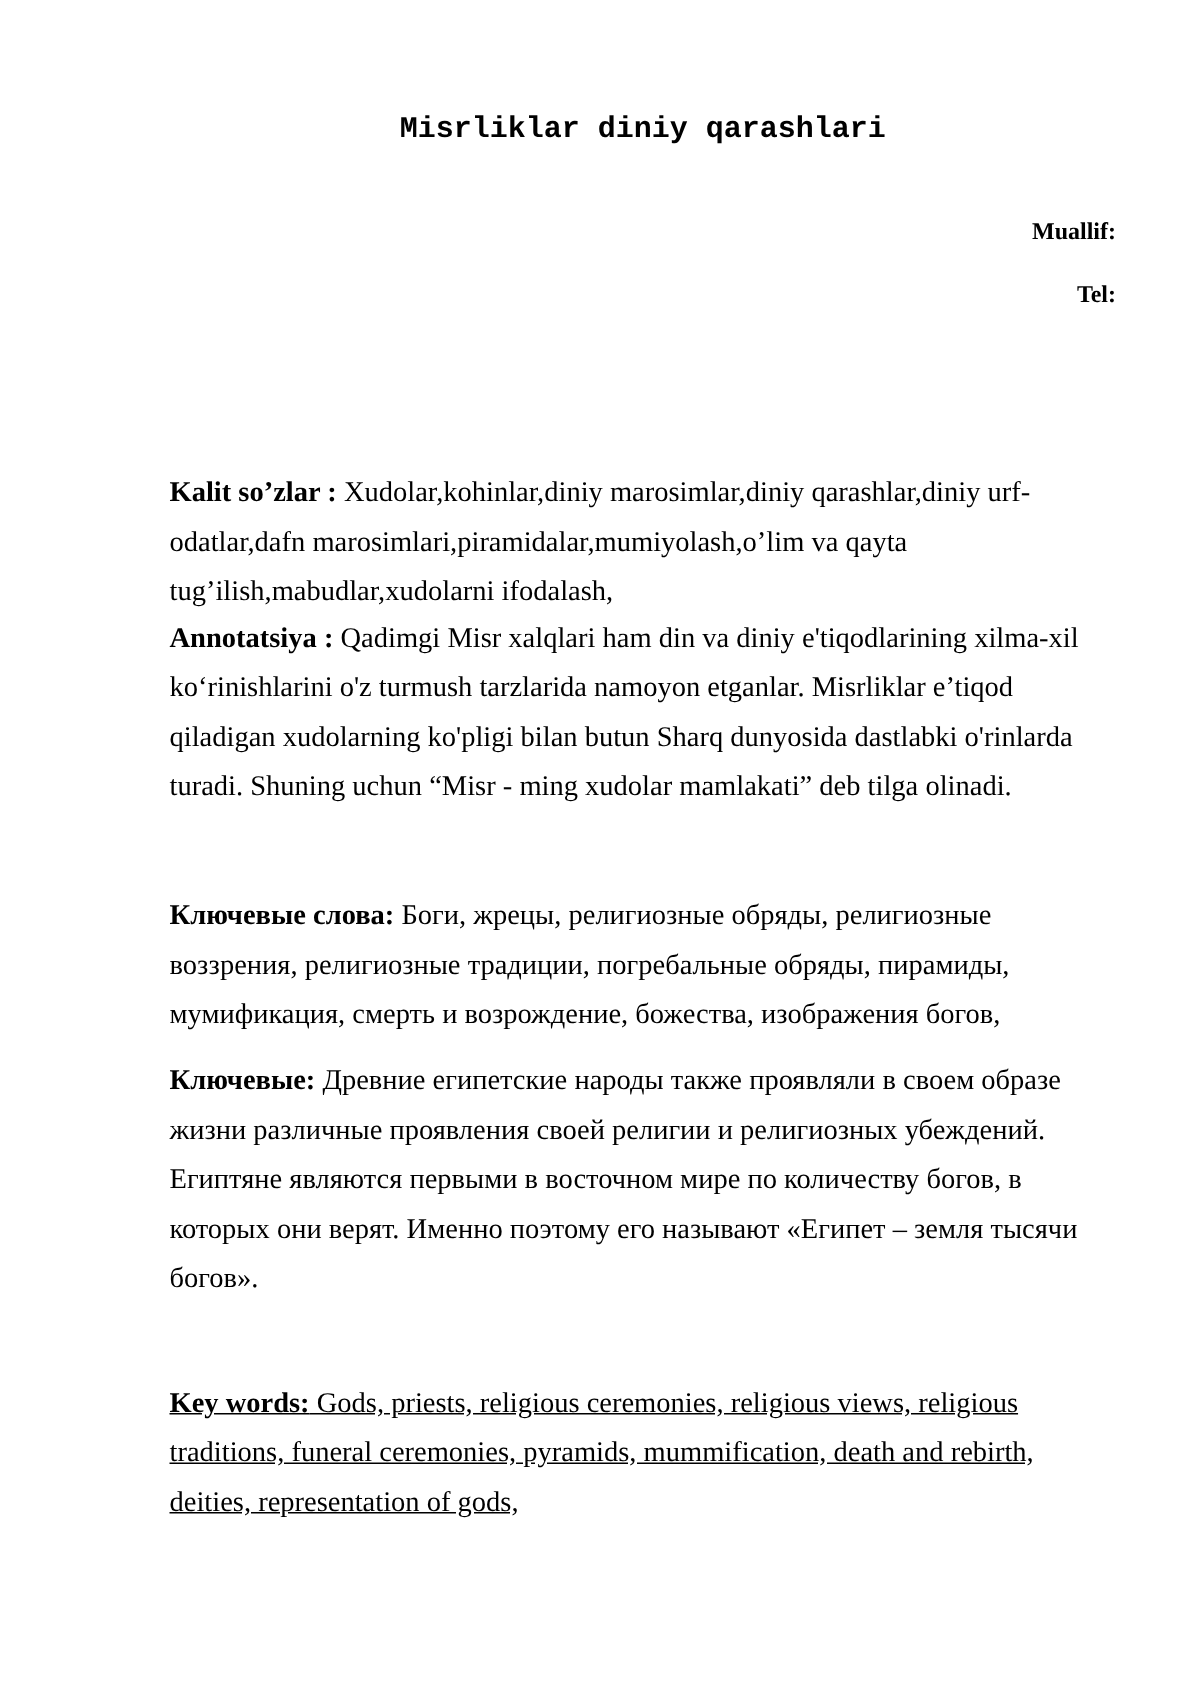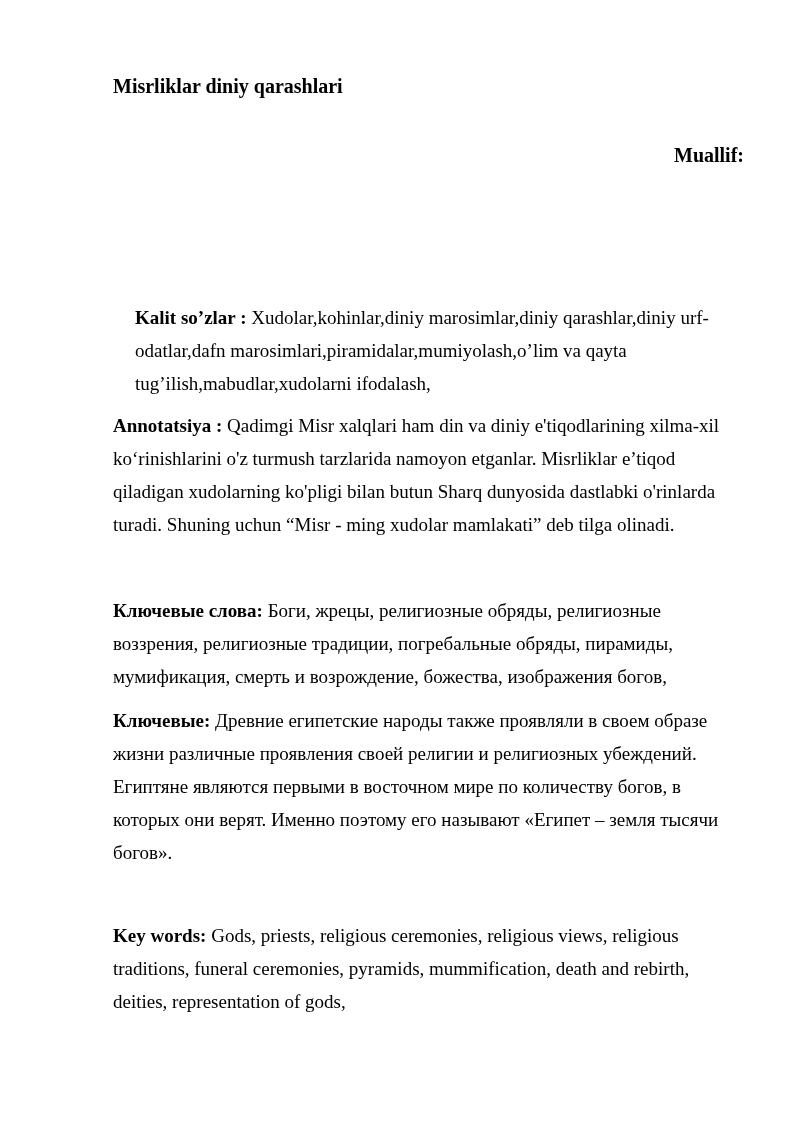--- a/index.html
+++ b/index.html
@@ -14,64 +14,66 @@
     background: #ffffff;
     font-family: "Liberation Serif", serif;
     color: #000000;
     overflow: hidden;
   }
   .doc-title {
     position: absolute;
     top: 70px;
     left: 113px;
     width: 631px;
-    text-align: left;
+    text-align: center;
     font-weight: 700;
     font-size: 20px;
     line-height: 33px;
+    font-family: Liberation Mono, monospace;
   }
   .author-block {
     position: absolute;
     top: 134px;
     left: 113px;
     width: 631px;
     text-align: right;
     font-weight: 700;
-    font-size: 20px;
+    font-size: 16px;
     line-height: 42px;
   }
   .para {
     position: absolute;
     left: 113px;
     width: 655px;
     font-size: 19px;
     line-height: 33px;
     text-align: left;
   }
   .para-label {
     font-weight: 700;
   }
   .para-text {
     white-space: pre-line;
   }
-  .para-kalit    { top: 301px; margin-left: 22px; }
+  .para-kalit    { top: 312px; }
   .para-annot-uz { top: 409px; }
   .para-klyuch   { top: 594px; }
   .para-annot-ru { top: 704px; }
-  .para-keywords { top: 919px; }
+  .para-keywords { top: 919px; text-decoration: underline; }
 </style>
 </head>
 <body>
 
 <div class="page">
 
   <div class="doc-title">Misrliklar diniy qarashlari</div>
 
   <div class="author-block">
     <div>Muallif:</div>
+    <div>Tel:</div>
   </div>
 
   <div class="para para-kalit">
     <span class="para-label">Kalit so’zlar :</span><span class="para-text"> Xudolar,kohinlar,diniy marosimlar,diniy qarashlar,diniy urf-
 odatlar,dafn marosimlari,piramidalar,mumiyolash,o’lim va qayta
 tug’ilish,mabudlar,xudolarni ifodalash,</span>
   </div>
 
   <div class="para para-klyuch">
     <span class="para-label">Ключевые слова:</span><span class="para-text"> Боги, жрецы, религиозные обряды, религиозные

